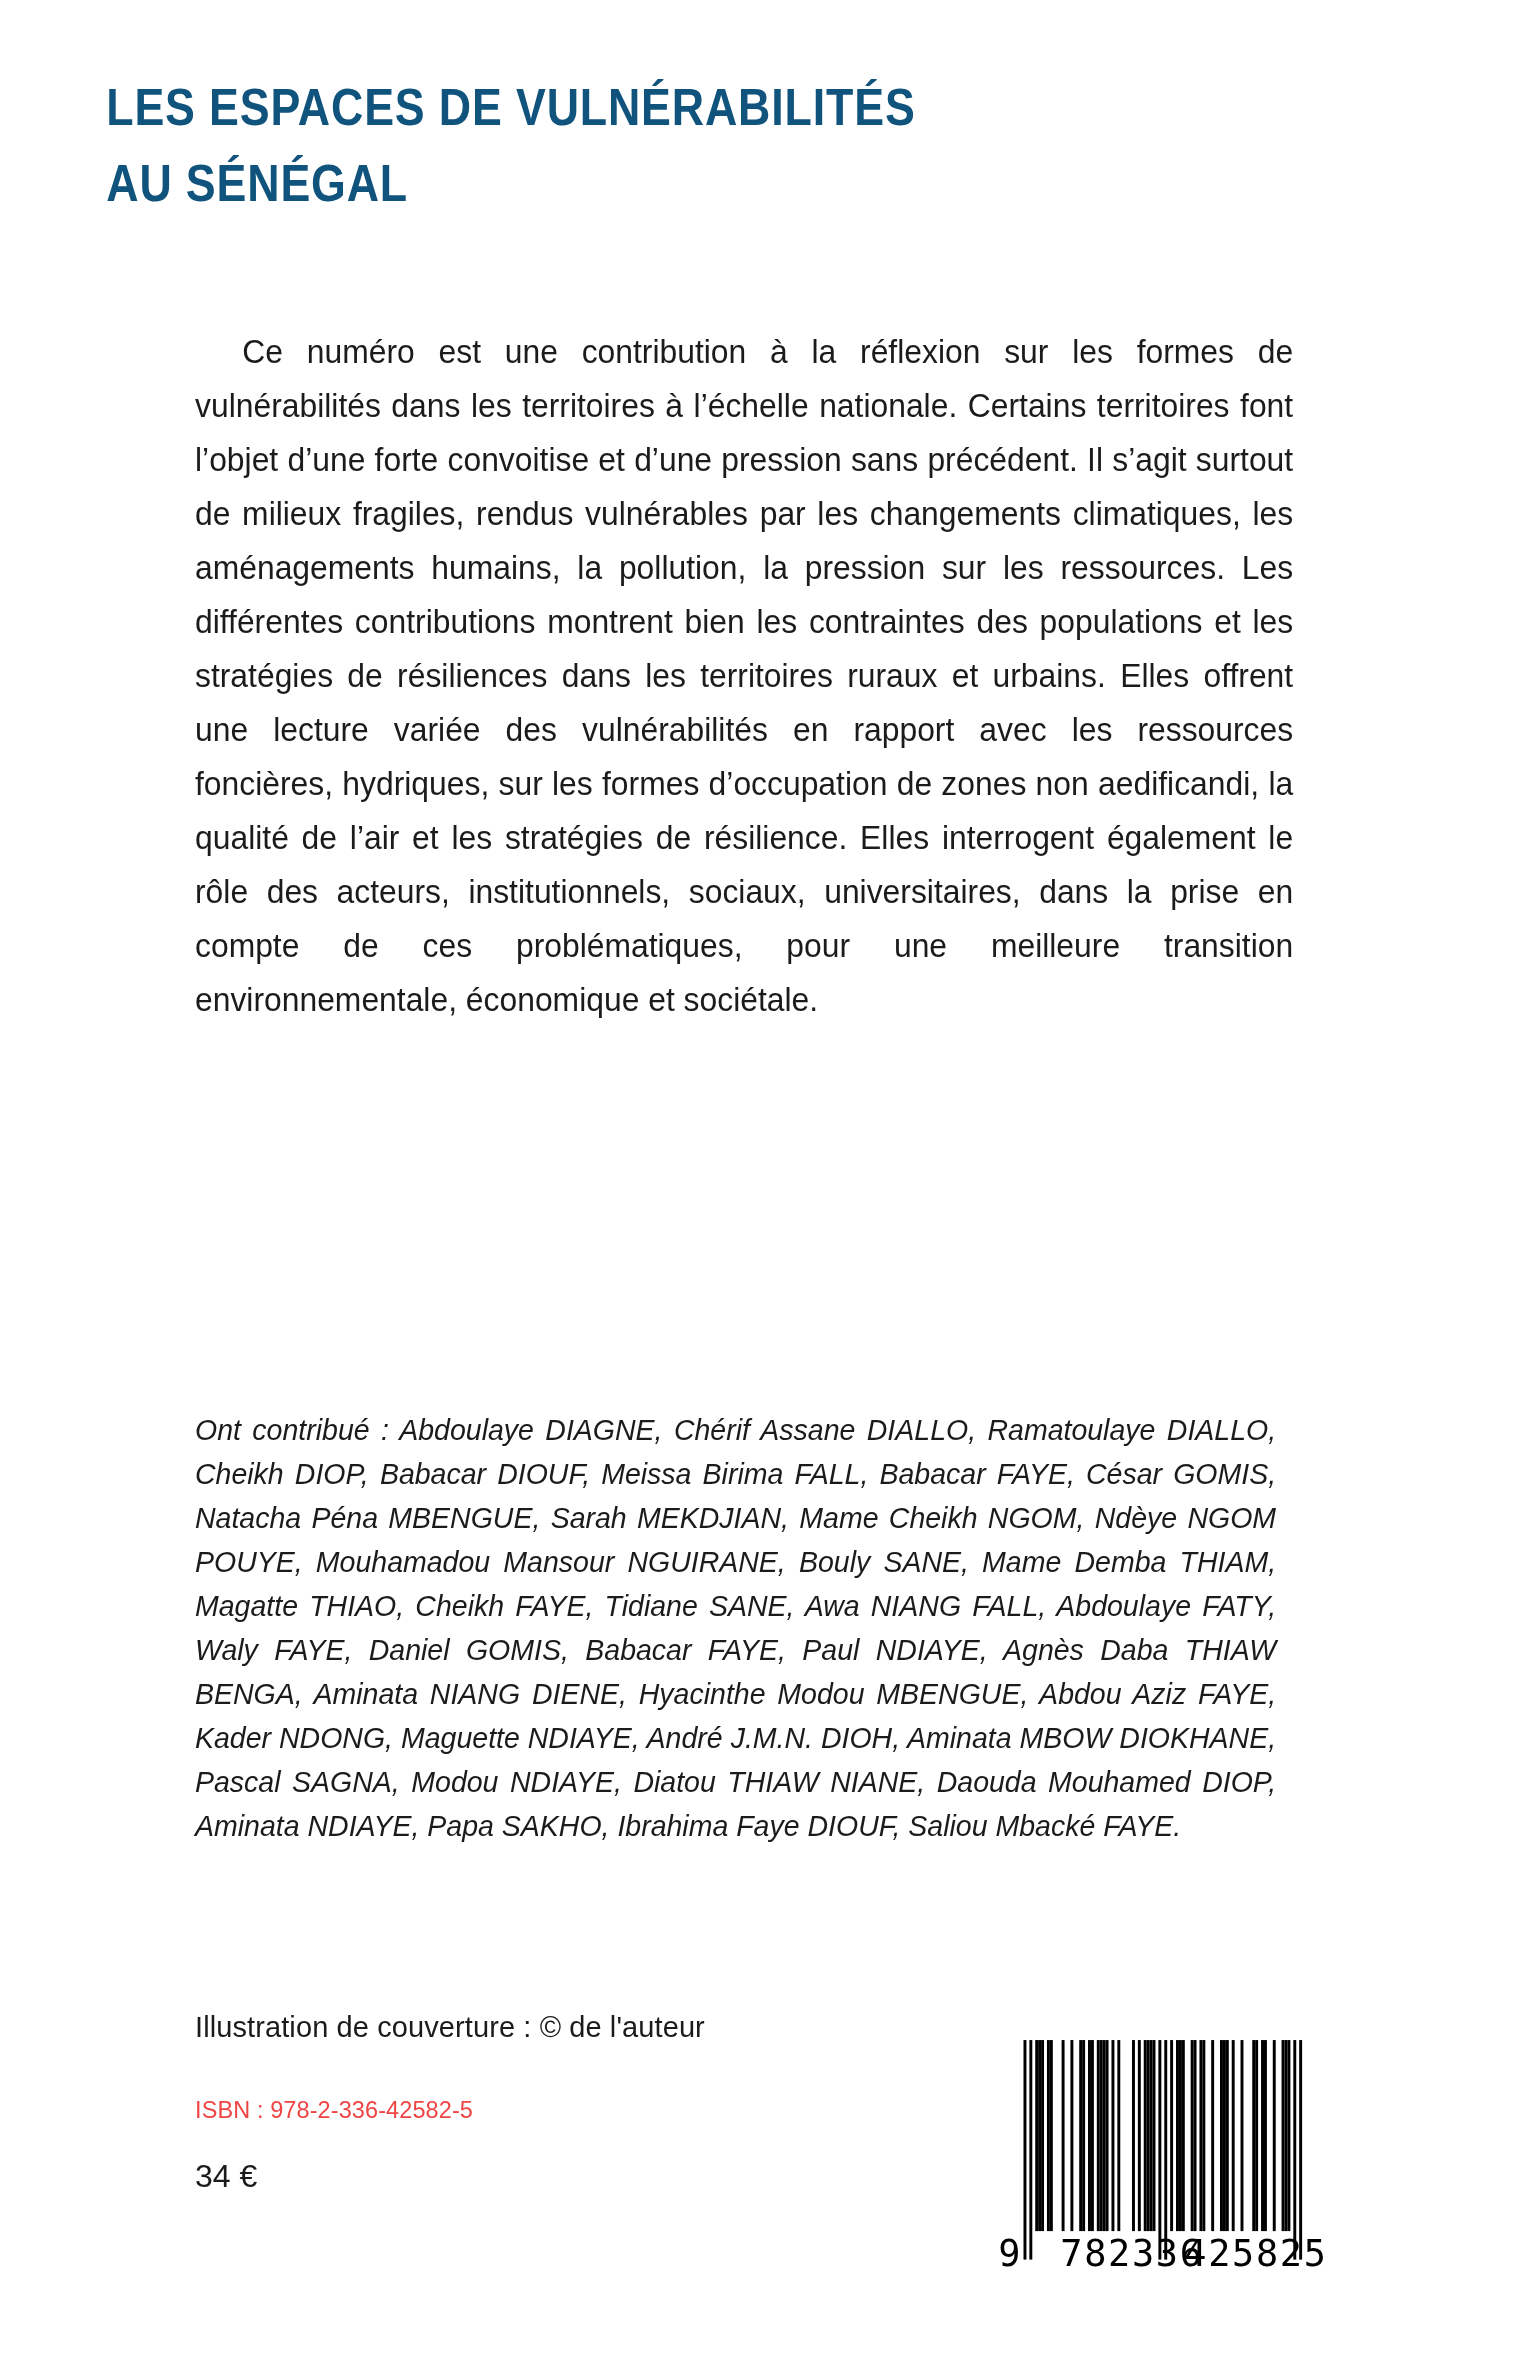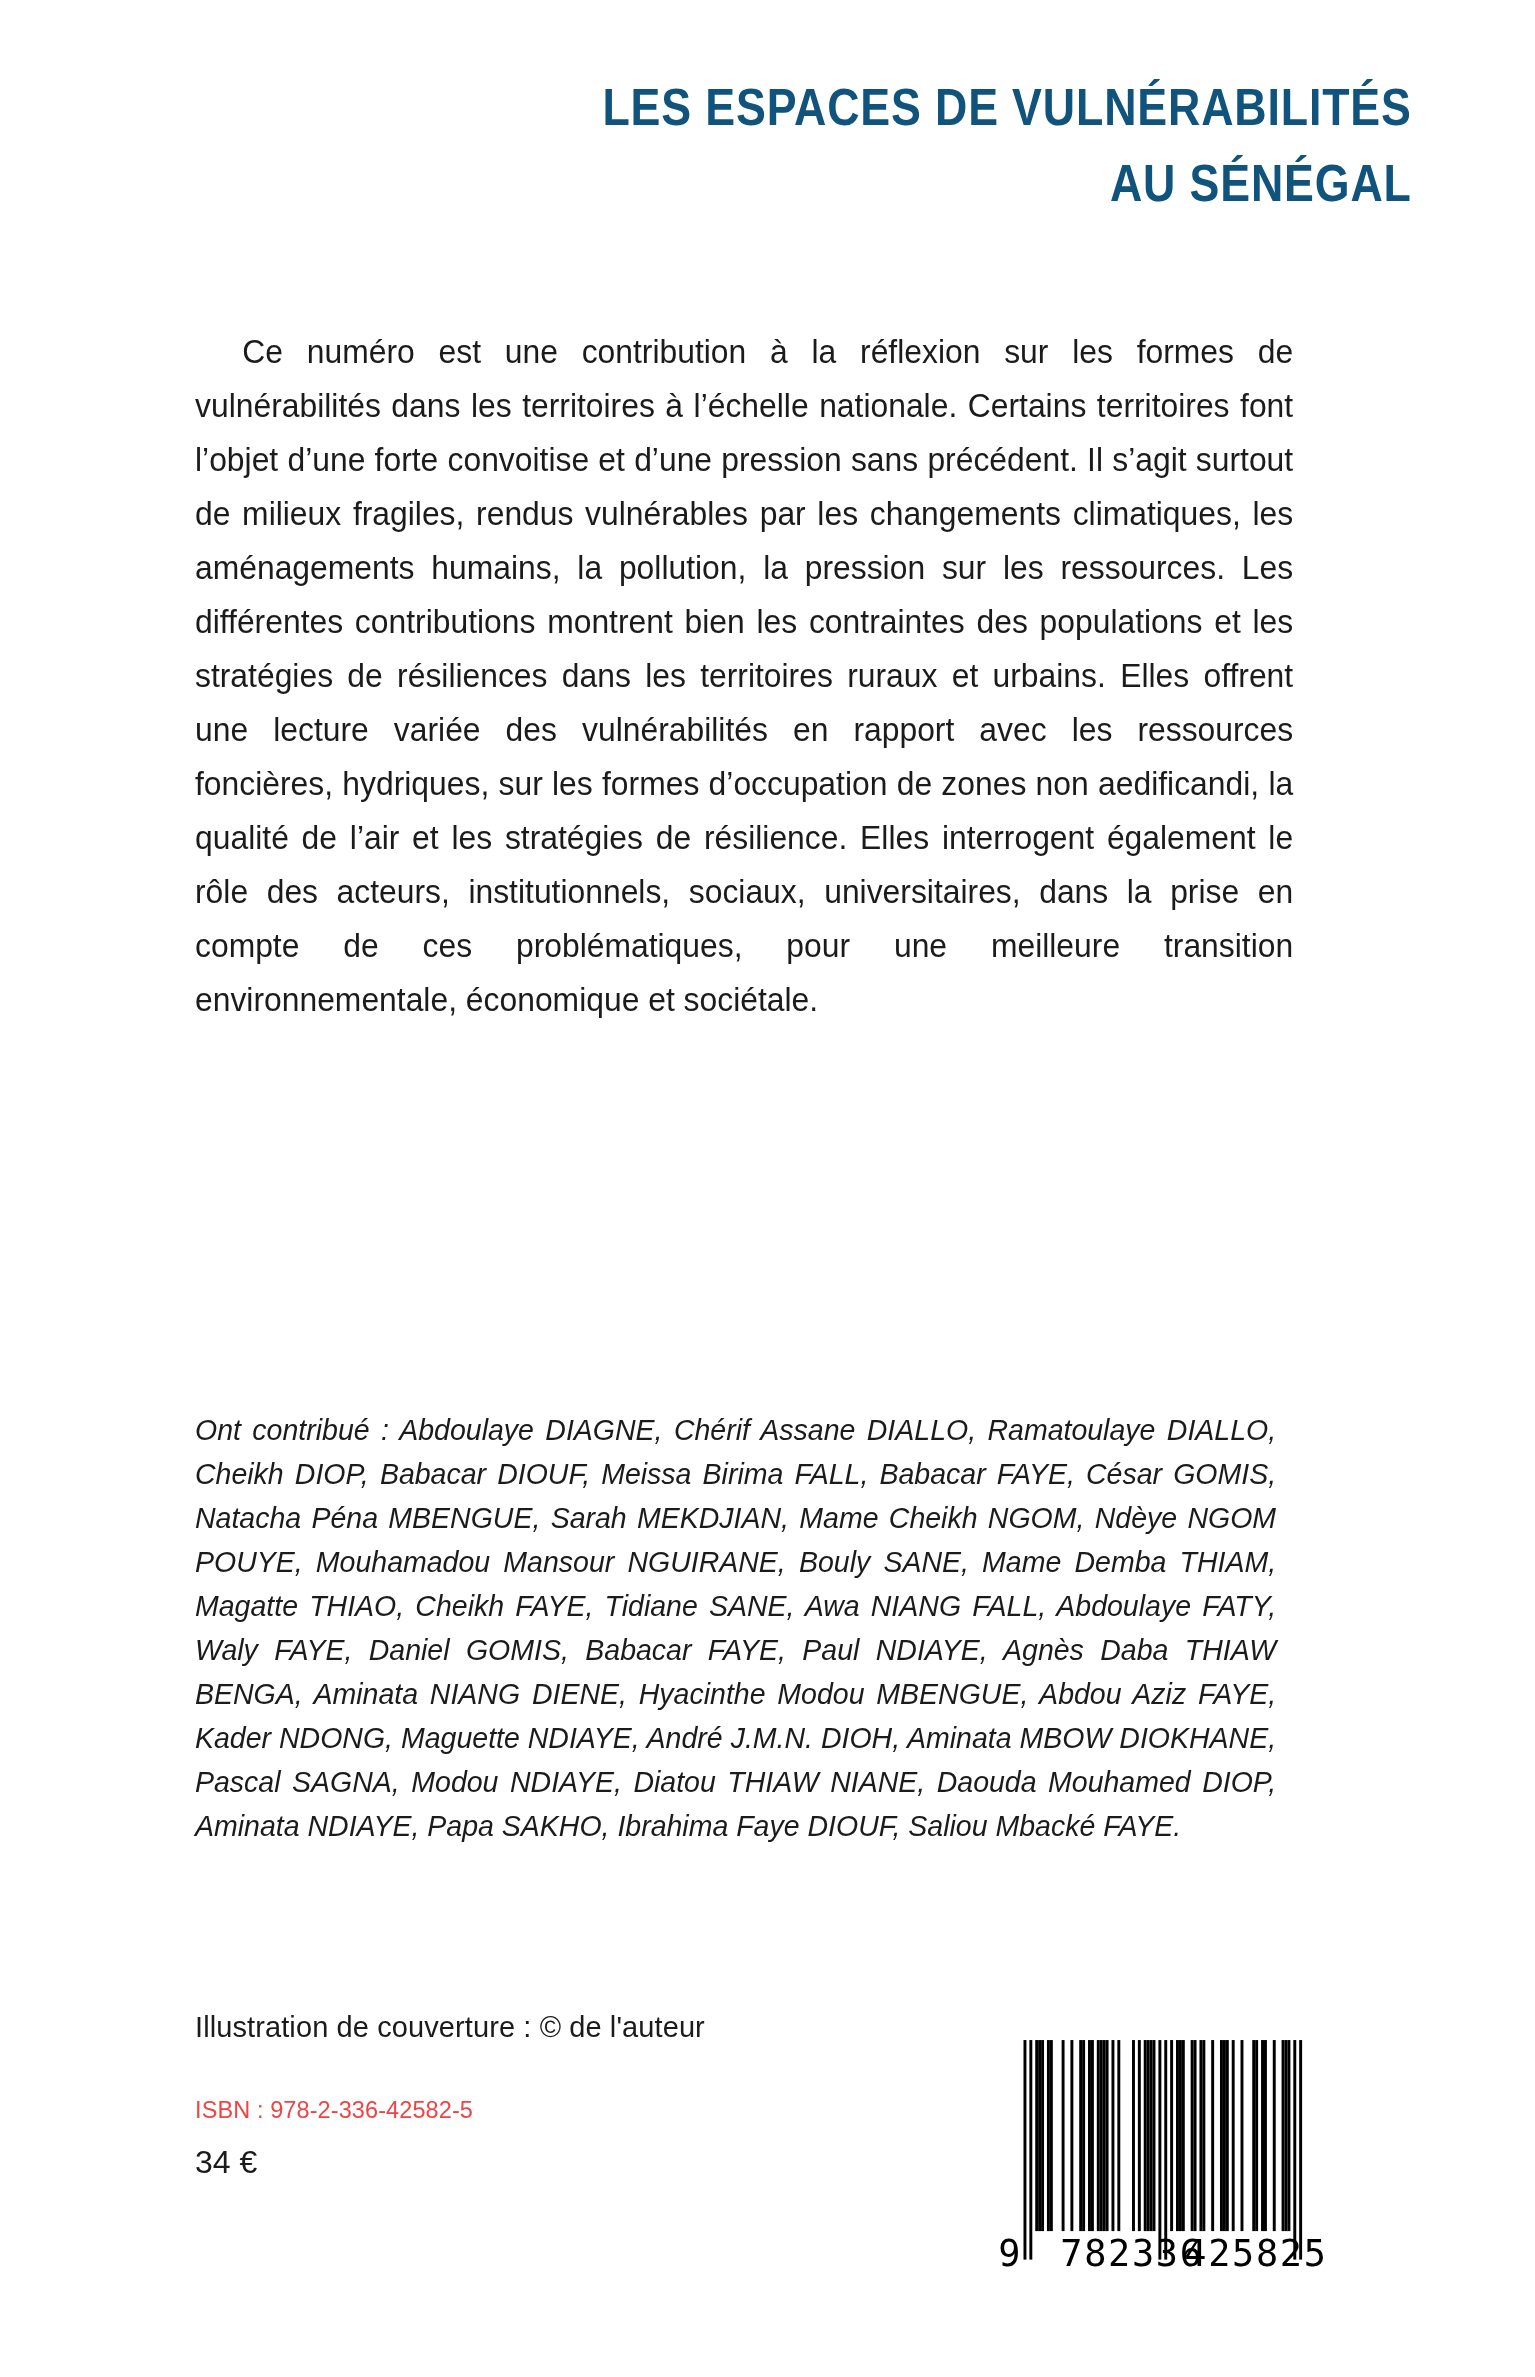--- a/index.html
+++ b/index.html
@@ -22,21 +22,21 @@
     inset: 0;
     background: #ffffff;
   }
 
   
   .title-block {
     position: absolute;
     left: 0;
     right: 17px;
     top: 81px;
-    text-align: right;
+    text-align: left;
   }
   .title-line {
     display: block;
     color: #10547E;
     font-weight: 700;
     font-size: 52px;
     line-height: 1.0;
     letter-spacing: 1px;
     transform: scaleX(0.86);
     transform-origin: center center;
@@ -96,21 +96,21 @@
     font-size: 23.5px;
     line-height: 28.5px;
     color: #ef4444;
     margin-top: 54px;
     letter-spacing: 0.1px;
   }
   .price-line {
     font-size: 32px;
     line-height: 37px;
     color: #1b1b1b;
-    margin-top: 20px;
+    margin-top: 34px;
   }
 
   
   .barcode-area {
     position: absolute;
     left: 983px;
     top: 2030px;
     width: 386px;
     height: 243px;
   }

